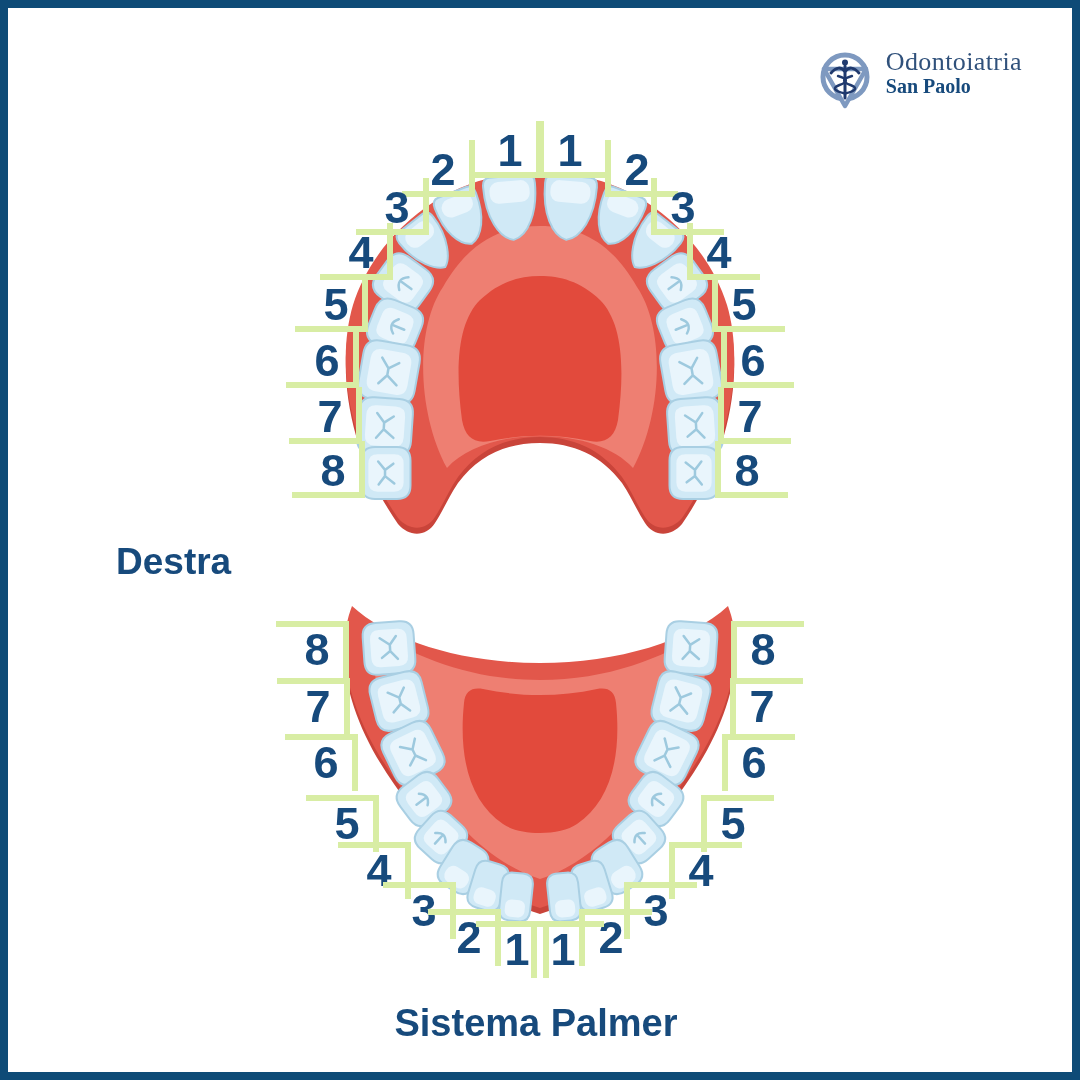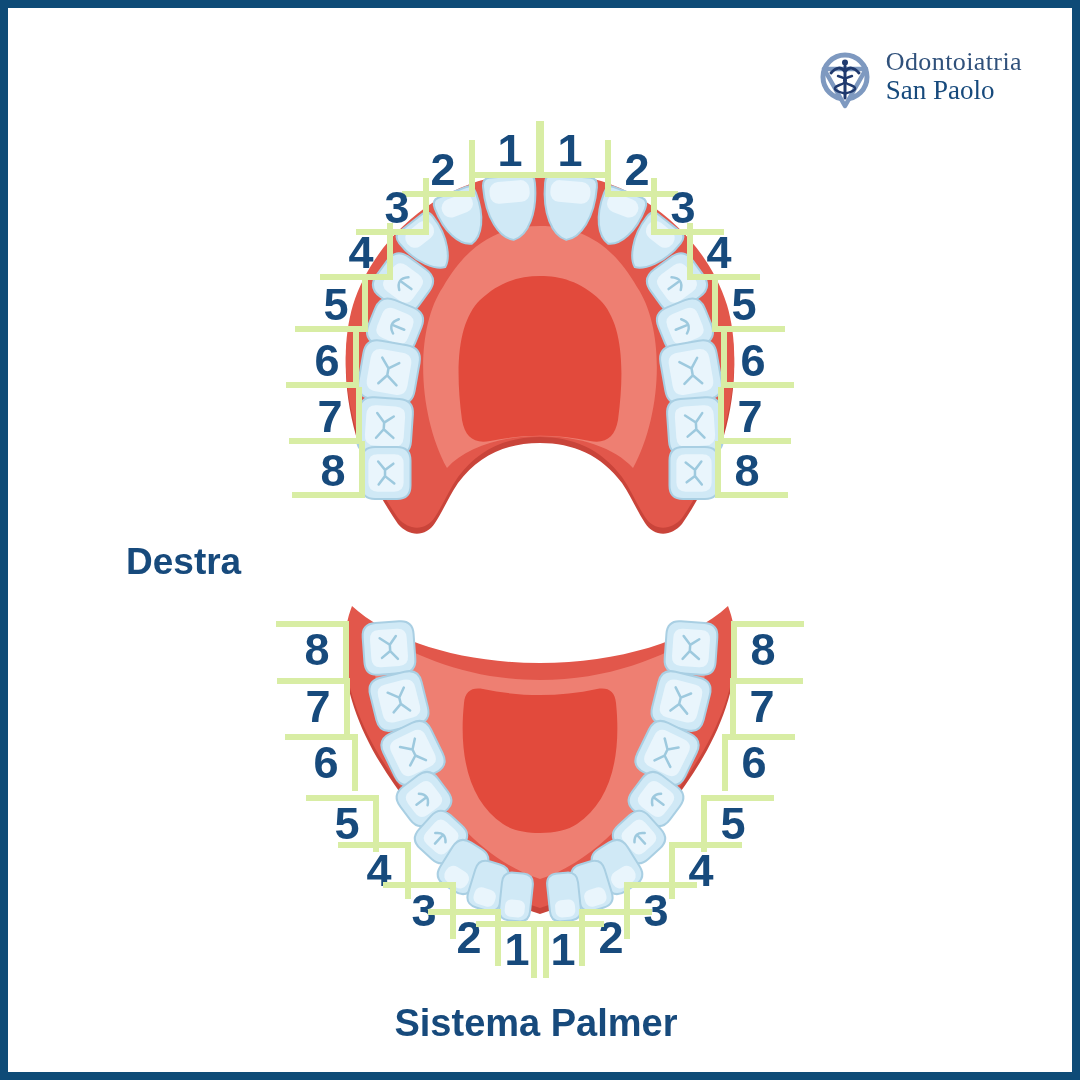--- a/index.html
+++ b/index.html
@@ -2,23 +2,23 @@
 <html style="--frame: #0e4b77; --navy: #174a7c; --green: #d8eda4; --gum: #e2574b; --gum_light: #ee7f72; --gum_dark: #e24a3c; --gum_shadow: #c9443a; --tooth: #d0e9f6; --tooth_light: #e9f5fc; --tooth_stroke: #a9cfe3; --fissure: #9dc9de; --logo_ring: #7e99c0; --logo_mark: #203a6e; --logo_text: #30517b; --logo_text_bold: #174a7c; --background: #ffffff;"><head>
 <meta charset="utf-8">
 <style>
   html,body{margin:0;padding:0;background:#ffffff}
   body{width:1080px;height:1080px;font-family:"Liberation Sans",sans-serif}
   .canvas{position:relative;width:1080px;height:1080px;background:#ffffff;overflow:hidden}
   .frame{position:absolute;inset:0;border:8px solid var(--frame,#0e4b77);pointer-events:none;z-index:6}
   .logo{position:absolute;top:48px;right:58px;display:flex;gap:10px;z-index:5}
   .logo-text{display:flex;flex-direction:column;font-family:"Liberation Serif",serif;line-height:1.08}
   .logo-line1{font-size:26px;color:var(--logo_text,#30517b);letter-spacing:.4px}
-  .logo-line2{font-size:27px;font-weight:normal;color:var(--logo_text_bold,#174a7c)}
+  .logo-line2{font-size:20px;font-weight:bold;color:var(--logo_text_bold,#174a7c)}
   .side-label{position:absolute;font-size:37px;font-weight:bold;color:var(--navy,#174a7c);z-index:4}
-  #label-destra{left:126px;top:541px}
+  #label-destra{left:116px;top:541px}
   #label-sinistra{left:843px;top:541px}
   .caption{position:absolute;left:0;right:8px;top:1002px;text-align:center;font-size:38px;font-weight:bold;color:var(--navy,#174a7c);z-index:4}
   svg.arches{position:absolute;left:0;top:0;z-index:2}
 </style>
 </head>
 <body>
 
 <div class="canvas">
 
   <div class="frame"></div>

